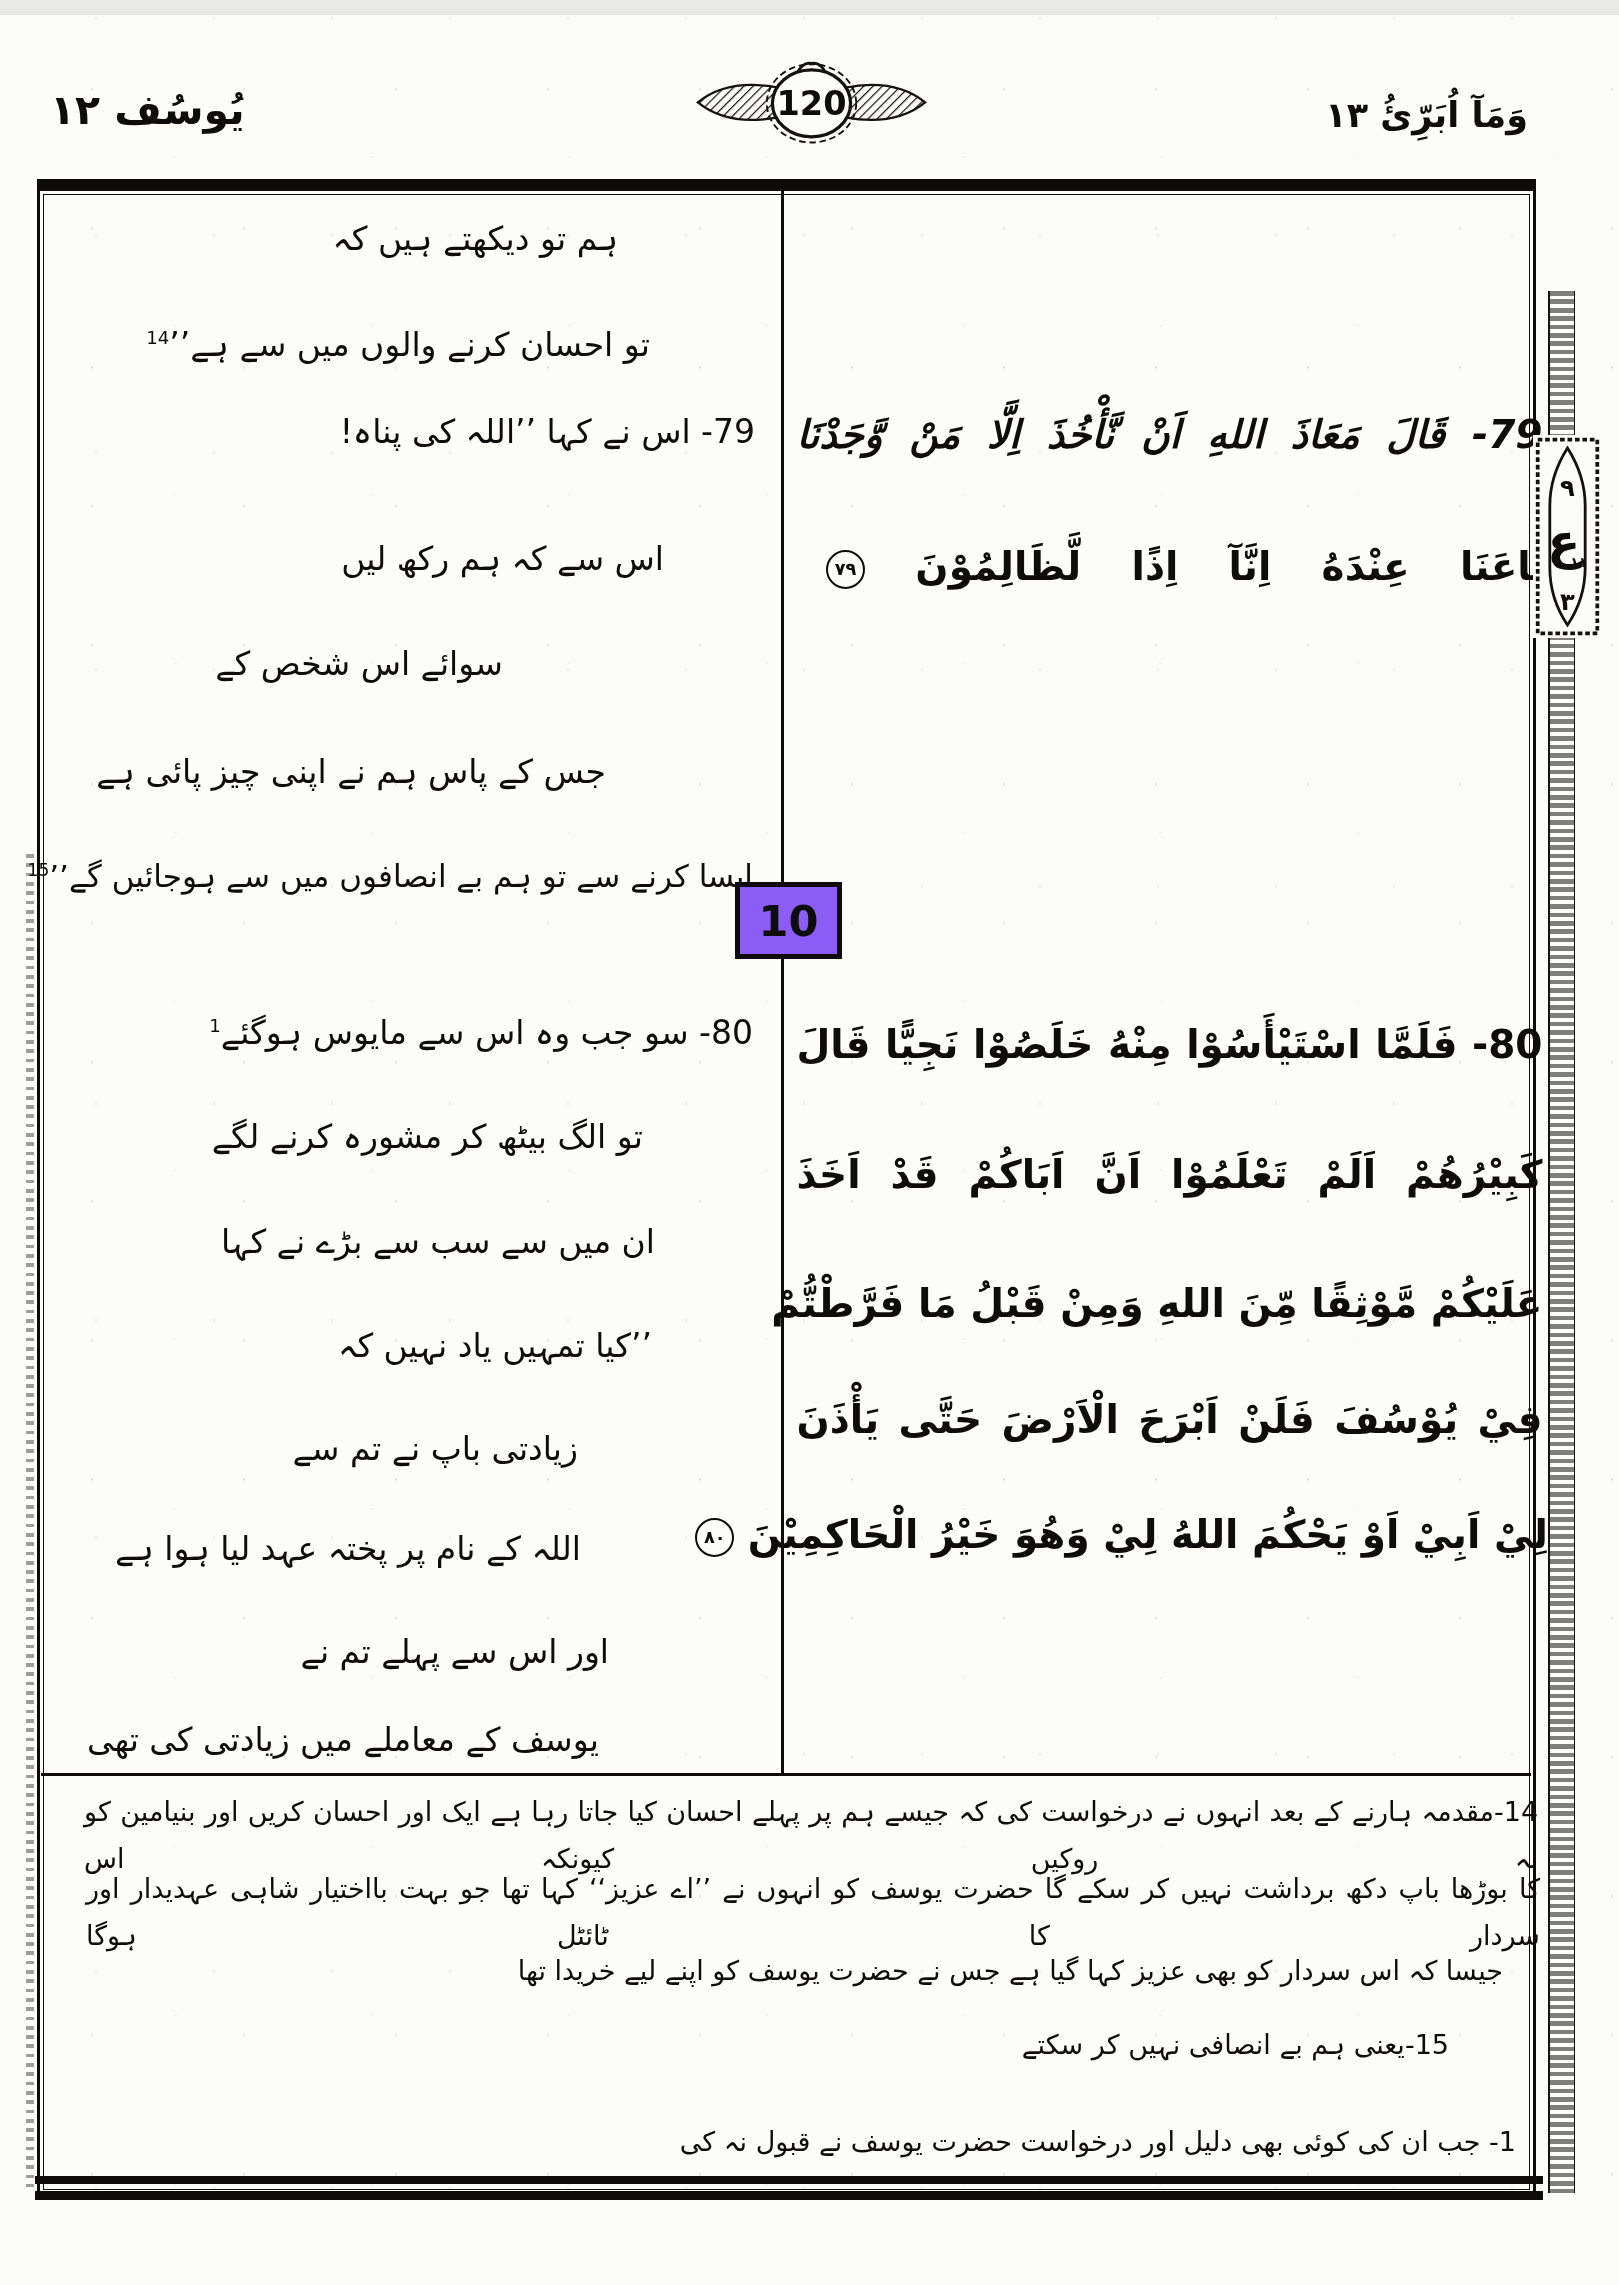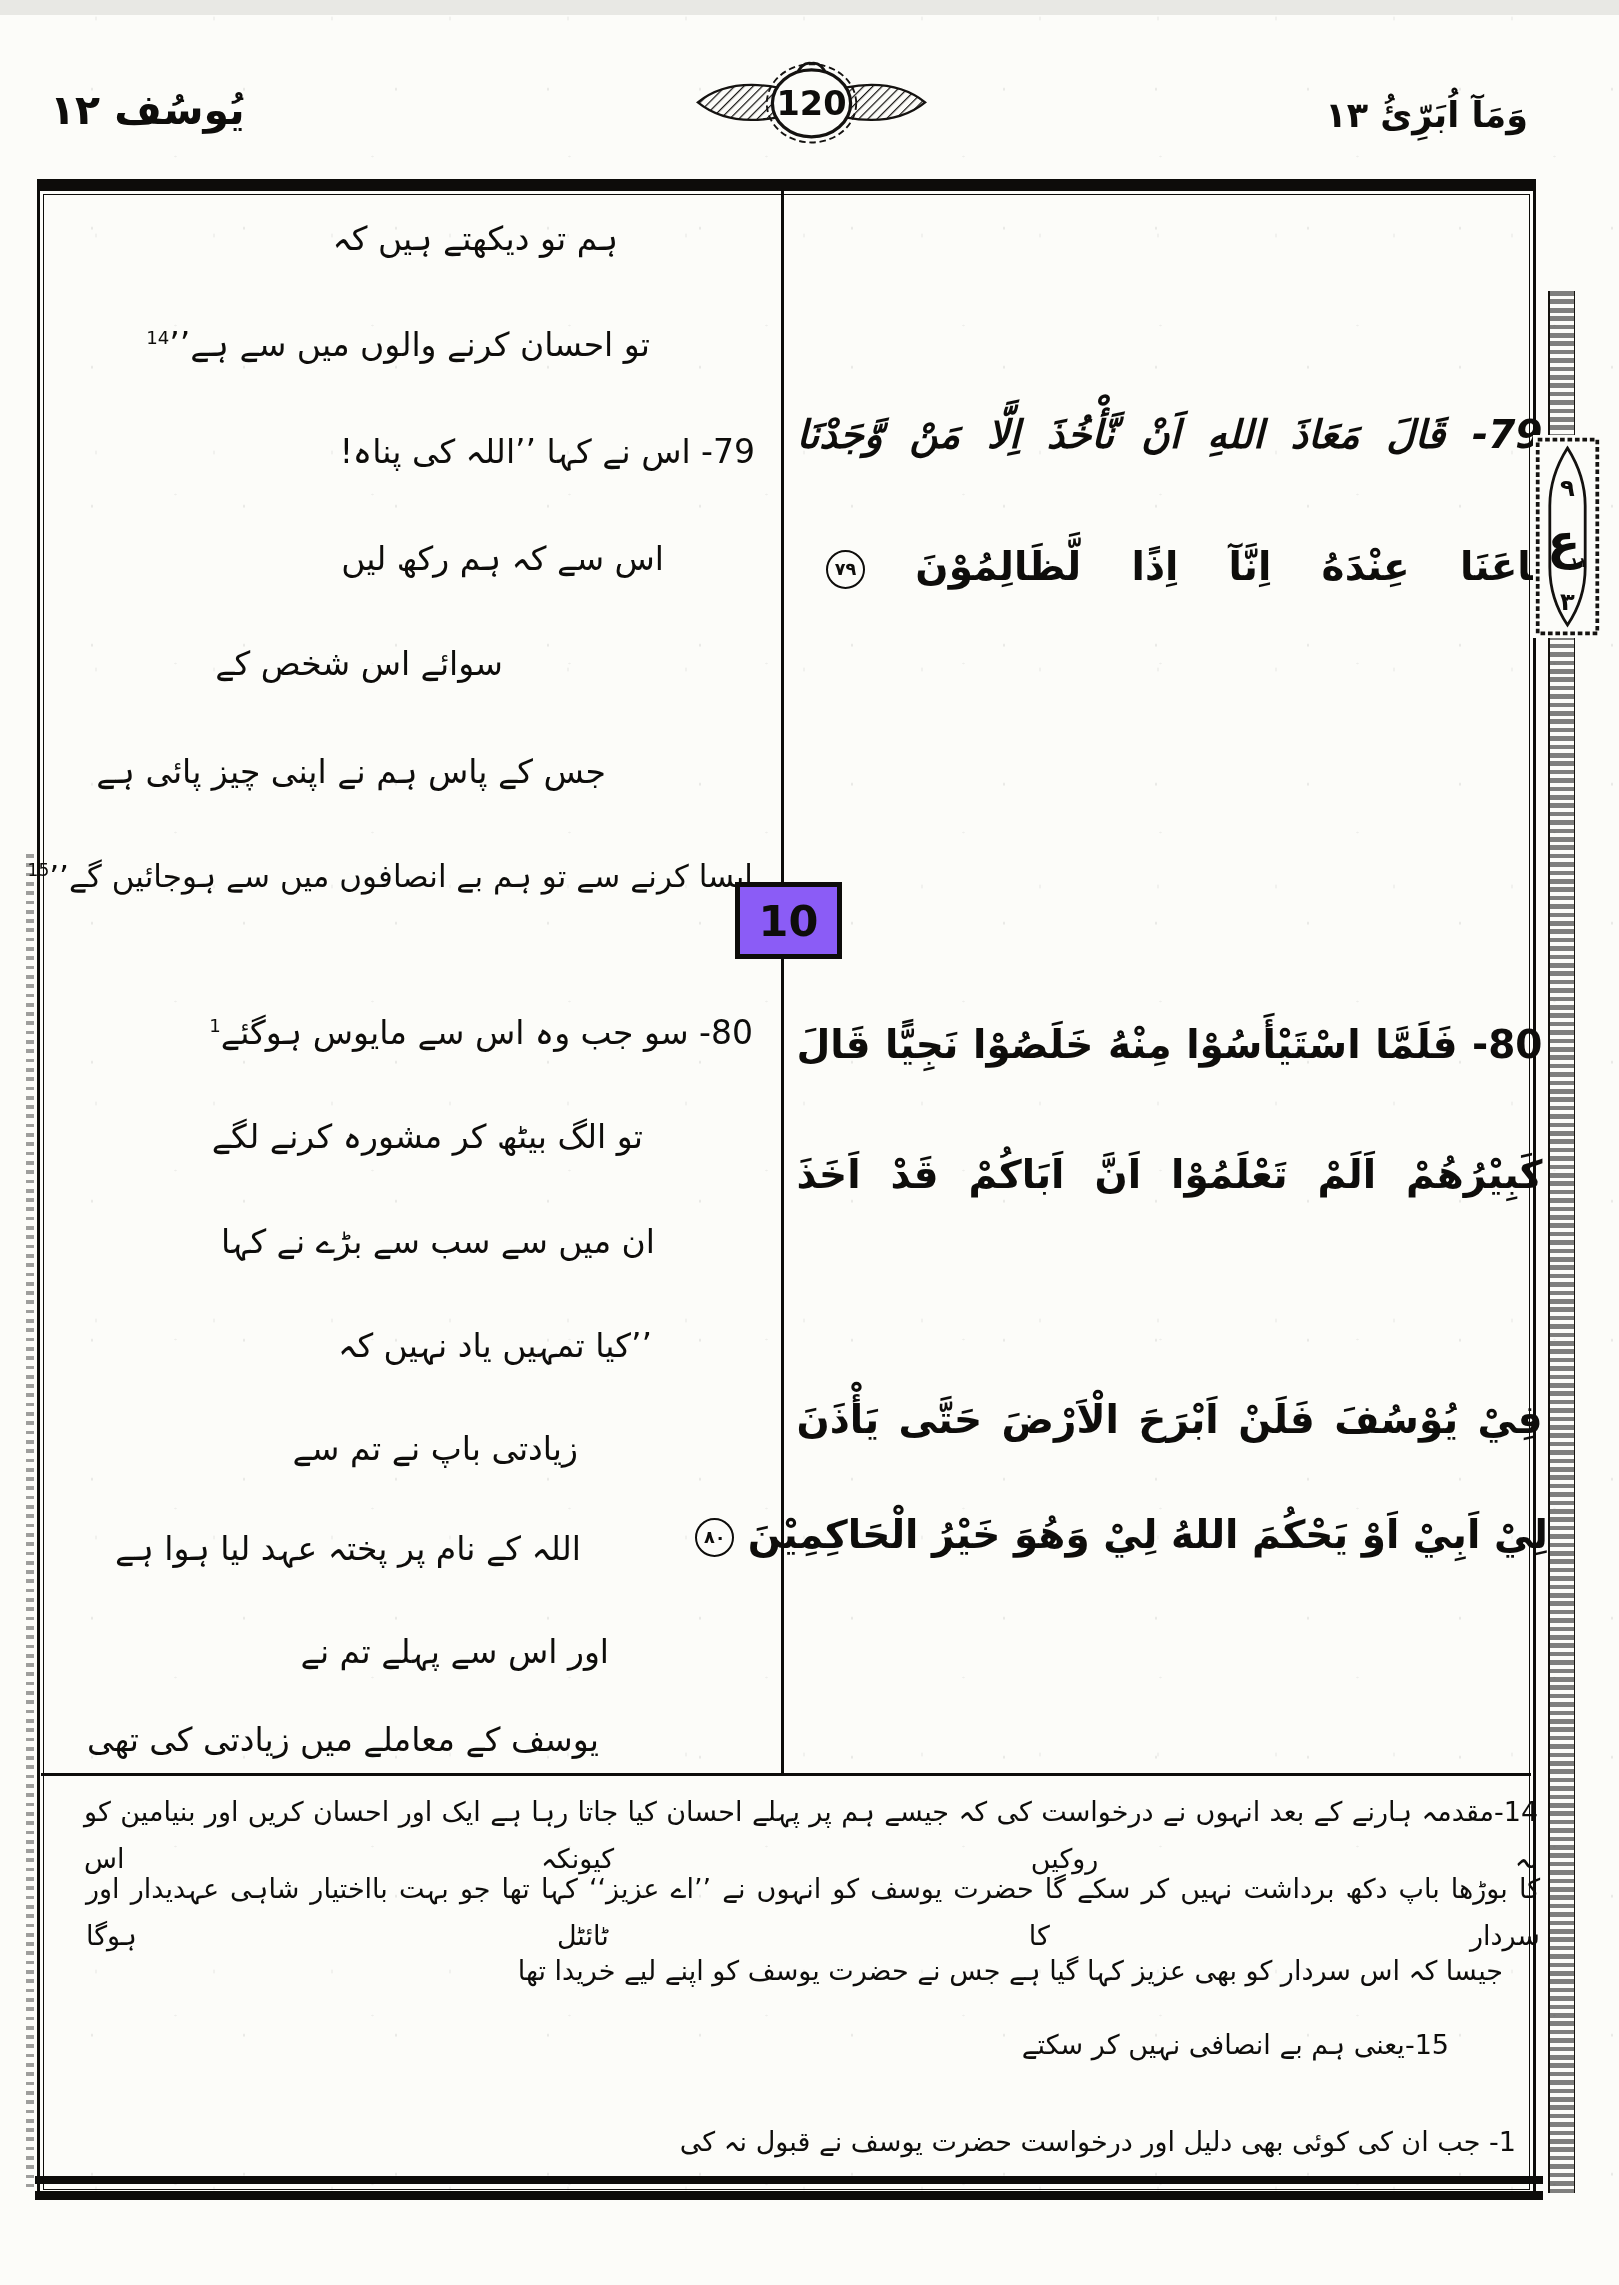--- a/index.html
+++ b/index.html
@@ -36,21 +36,21 @@
   
   .sec-box{position:absolute; left:735px; top:867px; width:97px; height:67px;
     border:5.6px solid #0d0c0a; background:#8b5cf6; display:flex; align-items:center; justify-content:center;
     font-size:43px; font-weight:bold; z-index:5;}
   
   .u-line{position:absolute; right:838px; width:735px; text-align:right;
     font-size:33px; line-height:67px; white-space:nowrap;}
   .u-line sup{font-size:0.55em; vertical-align:super; letter-spacing:0.9px;}
   .u1{top:183px;  padding-right:163px;}
   .u2{top:289px;  padding-right:131px;}
-  .u3{top:396px;  padding-right:26px;}
+  .u3{top:376px;  padding-right:26px;}
   .u4{top:503px;  padding-right:117px;}
   .u5{top:608px;  padding-right:278px;}
   .u6{top:716px;  padding-right:175px;}
   .u7{top:822px;  padding-right:28px; font-size:31px;}
   .u8{top:977px; padding-right:28px;text-align:right;}
   .u9{top:1081px; padding-right:138px;}
   .u10{top:1186px; padding-right:126px;}
   .u11{top:1290px; padding-right:129px;}
   .u12{top:1393px; padding-right:203px;}
   .u13{top:1493px; padding-right:200px;}
@@ -139,20 +139,21 @@
   <div class="u-line u11"><span>’’کیا تمہیں یاد نہیں کہ</span><sup></sup></div>
   <div class="u-line u12"><span>زیادتی باپ نے تم سے</span><sup></sup></div>
   <div class="u-line u13"><span>اللہ کے نام پر پختہ عہد لیا ہوا ہے</span><sup></sup></div>
   <div class="u-line u14"><span>اور اس سے پہلے تم نے</span><sup></sup></div>
   <div class="u-line u15"><span>یوسف کے معاملے میں زیادتی کی تھی</span><sup></sup></div>
 
   <div class="a-line a1">79- قَالَ مَعَاذَ اللهِ اَنْ نَّأْخُذَ اِلَّا مَنْ وَّجَدْنَا</div>
   <div class="a-line a2"><span>مَتَاعَنَا عِنْدَهُ اِنَّآ اِذًا لَّظَالِمُوْنَ</span> <span class="ayah">۷۹</span></div>
   <div class="a-line a3">80- فَلَمَّا اسْتَيْأَسُوْا مِنْهُ خَلَصُوْا نَجِيًّا قَالَ</div>
   <div class="a-line a4">كَبِيْرُهُمْ اَلَمْ تَعْلَمُوْا اَنَّ اَبَاكُمْ قَدْ اَخَذَ</div>
+  <div class="a-line a5">عَلَيْكُمْ مَّوْثِقًا مِّنَ اللهِ وَمِنْ قَبْلُ مَا فَرَّطْتُّمْ</div>
   <div class="a-line a6">فِيْ يُوْسُفَ فَلَنْ اَبْرَحَ الْاَرْضَ حَتَّى يَأْذَنَ</div>
   <div class="a-line a7"><span>لِيْ اَبِيْ اَوْ يَحْكُمَ اللهُ لِيْ وَهُوَ خَيْرُ الْحَاكِمِيْنَ</span> <span class="ayah">۸۰</span></div>
 
   <div class="f-line f-just f1">14-مقدمہ ہارنے کے بعد انہوں نے درخواست کی کہ جیسے ہم پر پہلے احسان کیا جاتا رہا ہے ایک اور احسان کریں اور بنیامین کو نہ روکیں کیونکہ اس</div>
   <div class="f-line f-just f2">کا بوڑھا باپ دکھ برداشت نہیں کر سکے گا حضرت یوسف کو انہوں نے ’’اے عزیز‘‘ کہا تھا جو بہت بااختیار شاہی عہدیدار اور سردار کا ٹائٹل ہوگا</div>
   <div class="f-line f3">جیسا کہ اس سردار کو بھی عزیز کہا گیا ہے جس نے حضرت یوسف کو اپنے لیے خریدا تھا</div>
   <div class="f-line f4">15-یعنی ہم بے انصافی نہیں کر سکتے</div>
   <div class="f-line f5">1- جب ان کی کوئی بھی دلیل اور درخواست حضرت یوسف نے قبول نہ کی</div>
 
   <div class="noise"></div>

